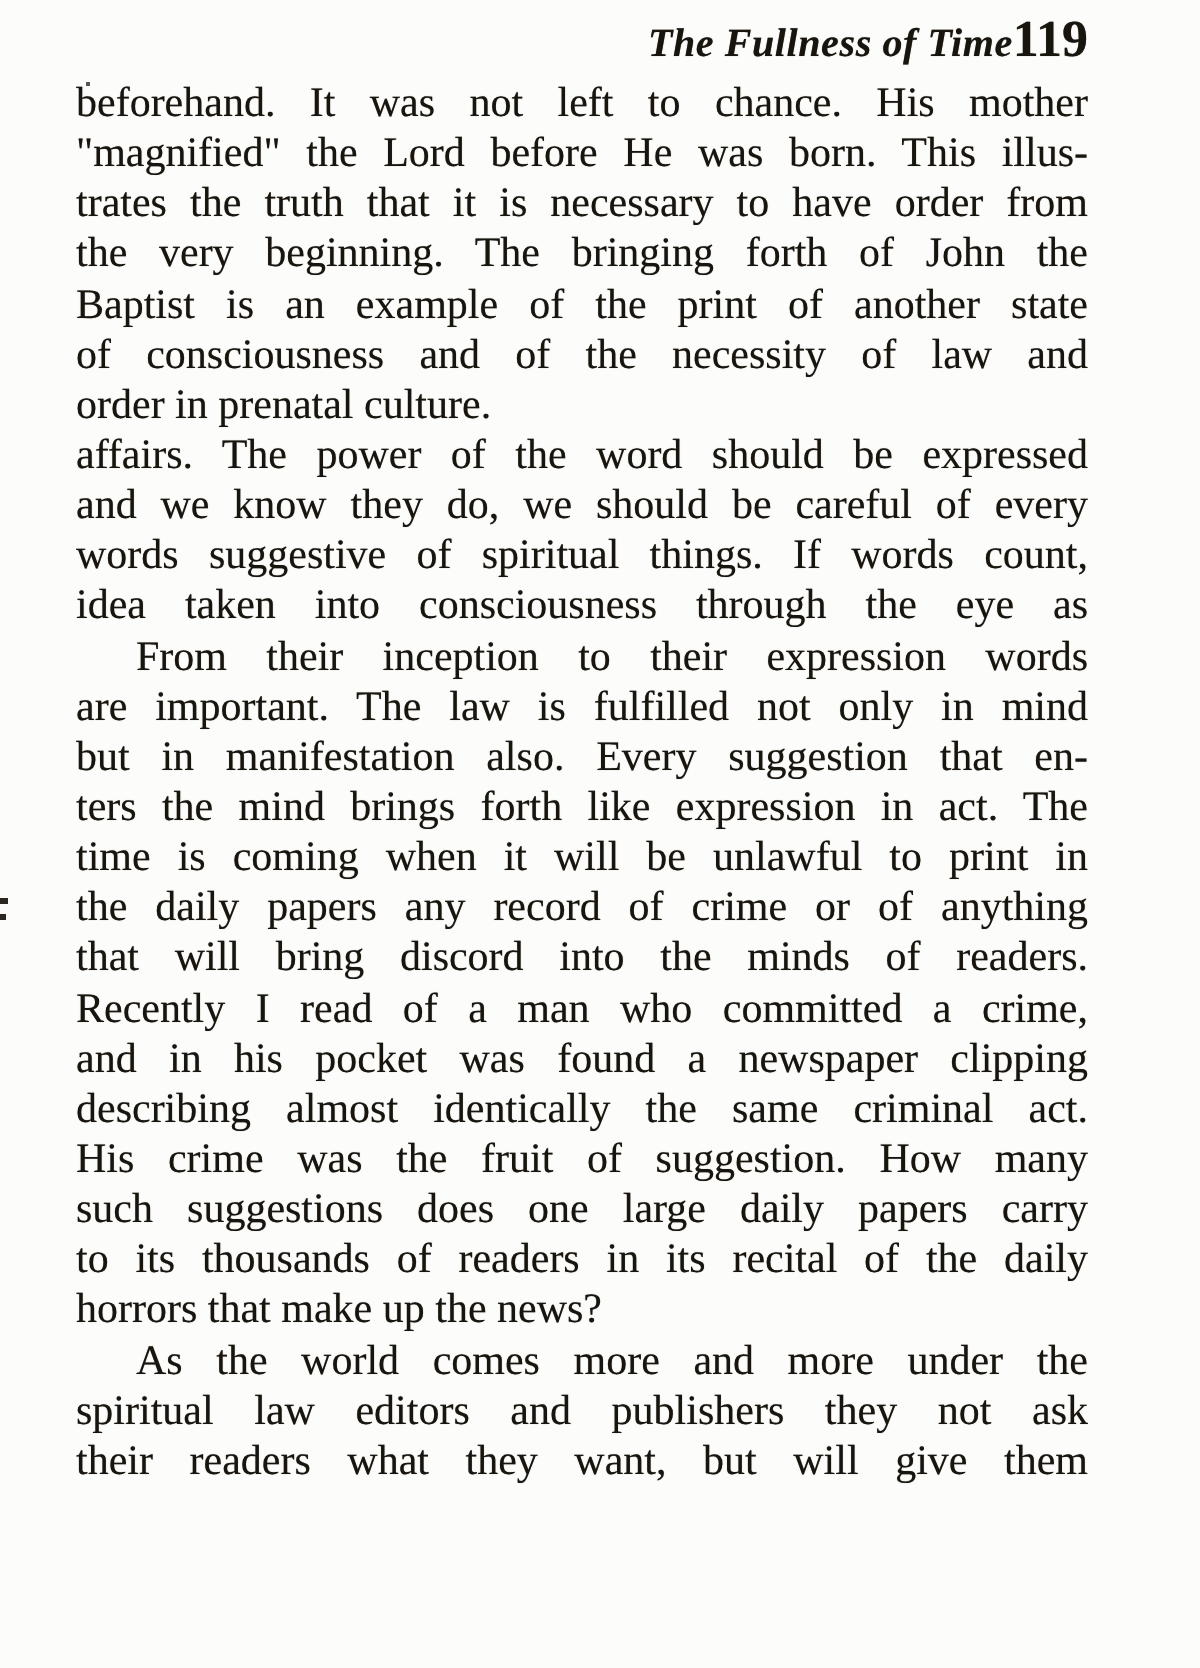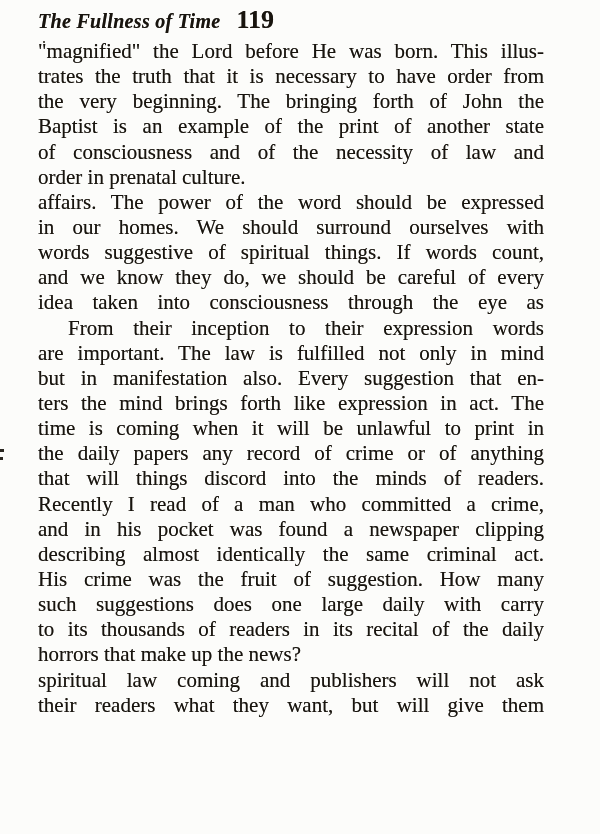--- a/index.html
+++ b/index.html
@@ -16,23 +16,22 @@
     overflow: hidden;
     font-family: "Liberation Serif", "DejaVu Serif", serif;
     color: #18140e;
   }
   .header {
     position: absolute;
     left: 38px;
     top: 5px;
     width: 506px;
     display: flex;
-    justify-content: flex-start;
+    justify-content: flex-end;
     align-items: baseline;
-    gap: 16px;
   }
   .running-title {
     font-size: 20px;
     font-style: italic;
     font-weight: bold;
     letter-spacing: 0.3px;
     text-shadow: 0 0 0.4px rgba(24,20,14,0.6);
   }
   .page-number {
     font-size: 26px;
@@ -67,52 +66,53 @@
 <body>
 
 <div class="page">
   <div class="header">
     <span class="running-title">The Fullness of Time</span>
     <span class="page-number">119</span>
   </div>
 
   <div class="text-block" id="text-block">
       <div class="paragraph">
+        <div class="line">beforehand. It was not left to chance. His mother</div>
         <div class="line">"magnified" the Lord before He was born. This illus-</div>
         <div class="line">trates the truth that it is necessary to have order from</div>
         <div class="line">the very beginning. The bringing forth of John the</div>
         <div class="line">Baptist is an example of the print of another state</div>
         <div class="line">of consciousness and of the necessity of law and</div>
         <div class="line para-end">order in prenatal culture.</div>
       </div>
       <div class="paragraph">
         <div class="line">affairs. The power of the word should be expressed</div>
-        <div class="line">in our homes. We should surround ourselves with</div>
+        <div class="line">and we know they do, we should be careful of every</div>
         <div class="line">words suggestive of spiritual things. If words count,</div>
-        <div class="line">and we know they do, we should be careful of every</div>
         <div class="line">idea taken into consciousness through the eye as</div>
       </div>
       <div class="paragraph">
         <div class="line para-start">From their inception to their expression words</div>
         <div class="line">are important. The law is fulfilled not only in mind</div>
         <div class="line">but in manifestation also. Every suggestion that en-</div>
         <div class="line">ters the mind brings forth like expression in act. The</div>
         <div class="line">time is coming when it will be unlawful to print in</div>
         <div class="line">the daily papers any record of crime or of anything</div>
-        <div class="line">that will things discord into the minds of readers.</div>
+        <div class="line">that will bring discord into the minds of readers.</div>
         <div class="line">Recently I read of a man who committed a crime,</div>
         <div class="line">and in his pocket was found a newspaper clipping</div>
         <div class="line">describing almost identically the same criminal act.</div>
         <div class="line">His crime was the fruit of suggestion. How many</div>
-        <div class="line">such suggestions does one large daily with carry</div>
+        <div class="line">such suggestions does one large daily papers carry</div>
         <div class="line">to its thousands of readers in its recital of the daily</div>
         <div class="line para-end">horrors that make up the news?</div>
       </div>
       <div class="paragraph">
-        <div class="line">spiritual law coming and publishers will not ask</div>
+        <div class="line para-start">As the world comes more and more under the</div>
+        <div class="line">spiritual law editors and publishers they not ask</div>
         <div class="line">their readers what they want, but will give them</div>
       </div>
     </div>
 
   <div class="artifact artifact-edge-a"></div>
   <div class="artifact artifact-edge-b"></div>
   <div class="artifact artifact-dot"></div>
 </div>
 
 </body></html>

